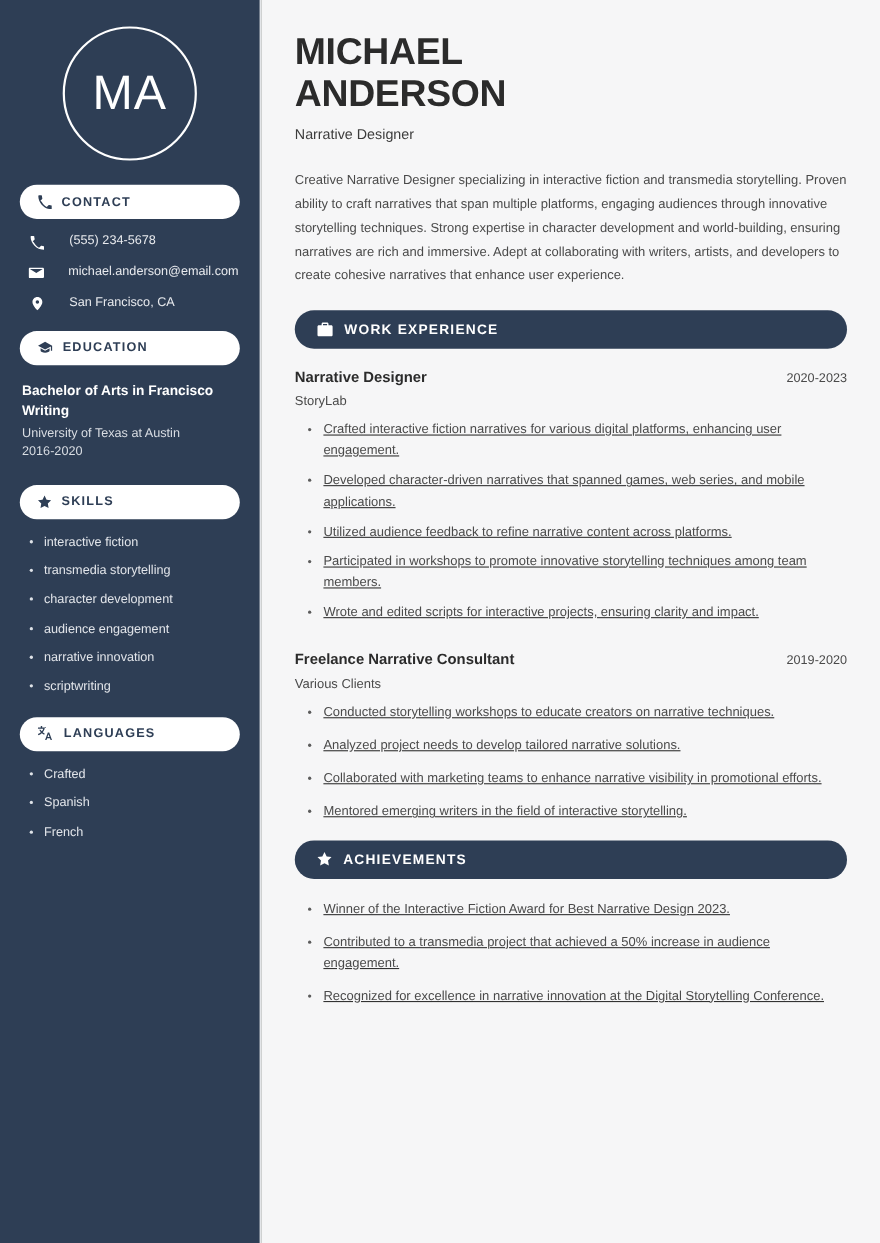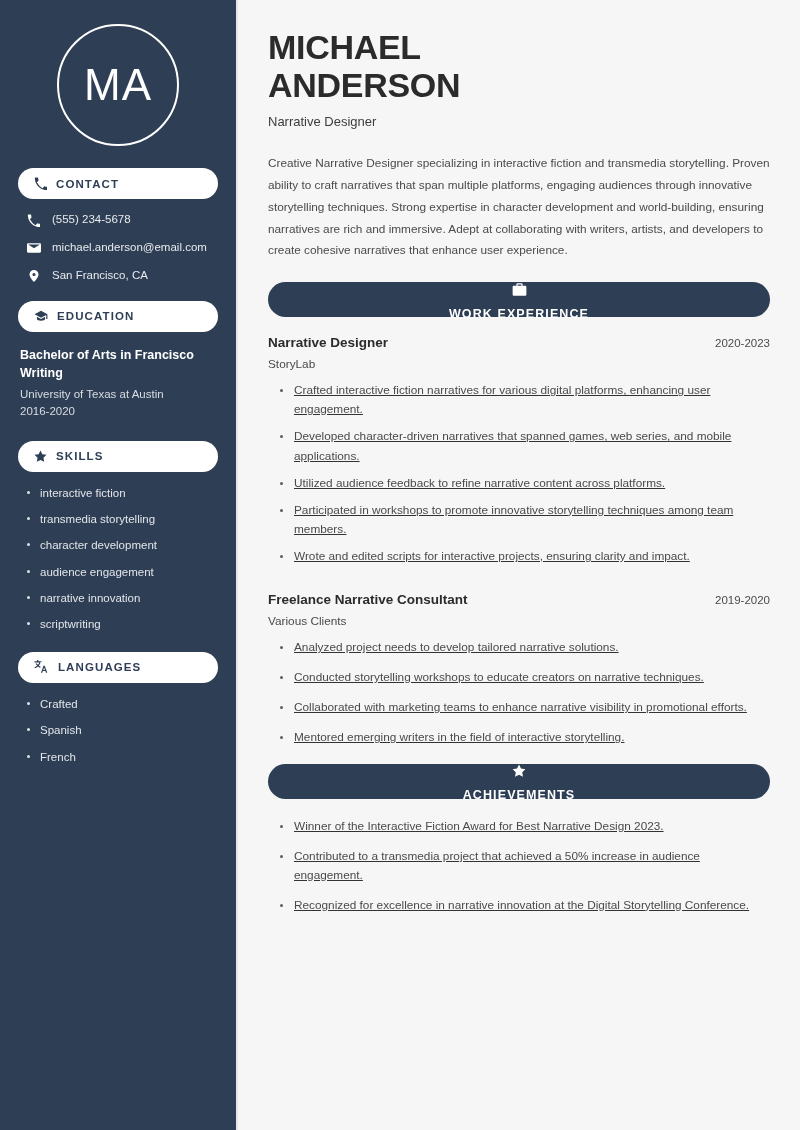--- a/index.html
+++ b/index.html
@@ -73,21 +73,21 @@
   .pill .ico { display: flex; align-items: center; }
   .pill .ico svg { display: block; }
 
   .sb-section { margin-bottom: 20px; }
   .sb-section.first { margin-bottom: 18px; }
 
   .contact-list { padding: 0 2px; }
   .contact-row {
     display: flex;
     align-items: flex-end;
-    gap: 11px;
+    gap: 22px;
     margin-bottom: 14px;
     padding-left: 6px;
   }
   .contact-row:last-child { margin-bottom: 0; }
   .contact-row .ico { width: 15px; display: flex; justify-content: center; }
   .contact-row .txt {
     font-size: 11.5px;
     color: #e8eaee;
     line-height: 1.2;
   }
@@ -164,21 +164,20 @@
   .bar {
     background: #2e3e55;
     border-radius: 999px;
     height: 35px;
     display: flex;
     align-items: center;
     gap: 10px;
     padding: 0 20px;
     margin-bottom: 18px;
     margin-top: 4px;
-    flex-direction: column;
   }
   .bar .bar-label {
     color: #ffffff;
     font-size: 12.5px;
     font-weight: bold;
     letter-spacing: 1.1px;
     text-transform: uppercase;
   }
   .bar .ico { display: flex; align-items: center; }
 
@@ -368,22 +367,22 @@
 
     <div class="section-gap"></div>
 
     <section class="job">
       <div class="job-head">
         <span class="job-title">Freelance Narrative Consultant</span>
         <span class="job-dates">2019-2020</span>
       </div>
       <div class="job-company">Various Clients</div>
       <ul class="bullets wide">
+        <li>Conducted storytelling workshops to educate creators on narrative techniques.</li>
         <li>Analyzed project needs to develop tailored narrative solutions.</li>
-        <li>Conducted storytelling workshops to educate creators on narrative techniques.</li>
         <li>Collaborated with marketing teams to enhance narrative visibility in promotional efforts.</li>
         <li>Mentored emerging writers in the field of interactive storytelling.</li>
       </ul>
     </section>
 
     <div class="bar">
       <span class="ico">
         <svg width="14" height="14" viewBox="0 0 24 24" fill="#ffffff">
           <path d="M12 .8l3.4 7 7.6 1.1-5.5 5.4 1.3 7.6-6.8-3.6-6.8 3.6 1.3-7.6L1 8.9l7.6-1.1z"></path>
         </svg>

